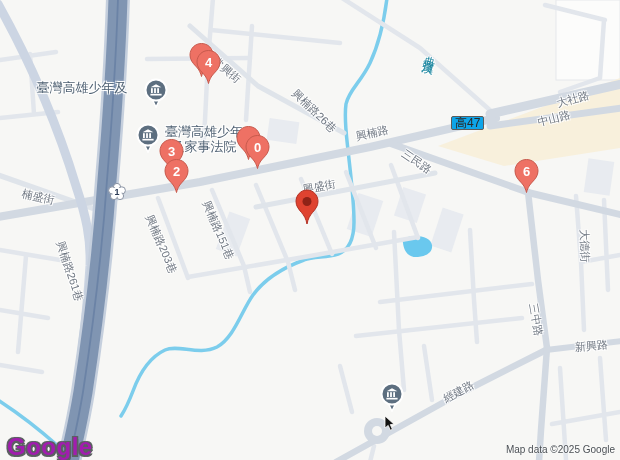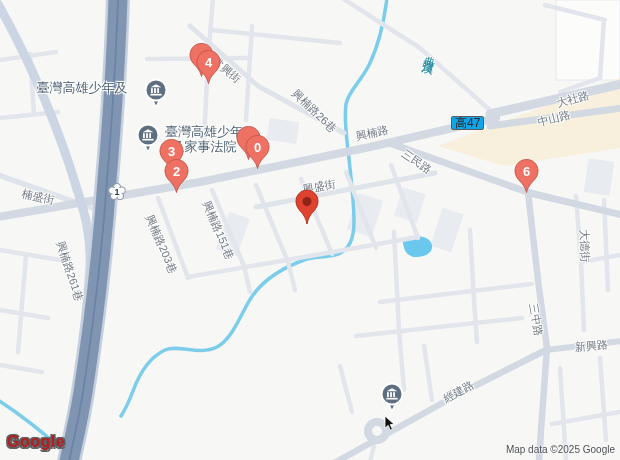--- a/index.html
+++ b/index.html
@@ -19,22 +19,22 @@
   .water-lbl{position:absolute;font-size:12px;color:#1d87a0;writing-mode:vertical-rl;
        letter-spacing:3px;transform-origin:50% 0;
        text-shadow:1px 1px 0 rgba(255,255,255,.9),-1px -1px 0 rgba(255,255,255,.9),
                    1px -1px 0 rgba(255,255,255,.9),-1px 1px 0 rgba(255,255,255,.9);}
   .marker{position:absolute;width:27px;height:36px;}
   .pin{position:absolute;width:30px;height:40px;}
   .poi-icon{position:absolute;width:26px;height:30px;}
   .shield-47{position:absolute;background:#0ea5e9;border:1px solid #5c5c5c;border-radius:2px;
        font-size:12px;line-height:12px;padding:0 3px;color:#2a2a2a;}
   .nat-shield{position:absolute;width:18px;height:18px;}
-  .g-logo{position:absolute;left:7px;top:433px;font-size:16px;font-weight:bold;
-       letter-spacing:.5px;color:#b91c1c;
+  .g-logo{position:absolute;left:7px;top:433px;font-size:24px;font-weight:bold;
+       letter-spacing:.5px;color:#a21caf;
        text-shadow:-1.5px -1.5px 0 #5c5f62,1.5px -1.5px 0 #5c5f62,
                    -1.5px 1.5px 0 #5c5f62,1.5px 1.5px 0 #5c5f62,
                    0 0 2px #5c5f62;}
   .attrib{position:absolute;right:5px;top:444px;font-size:10px;color:#4a4f54;
        text-shadow:0 0 2px #fff,0 0 2px #fff;}
   .cursor{position:absolute;left:384px;top:416px;}
 </style>
 </head>
 <body>
 

